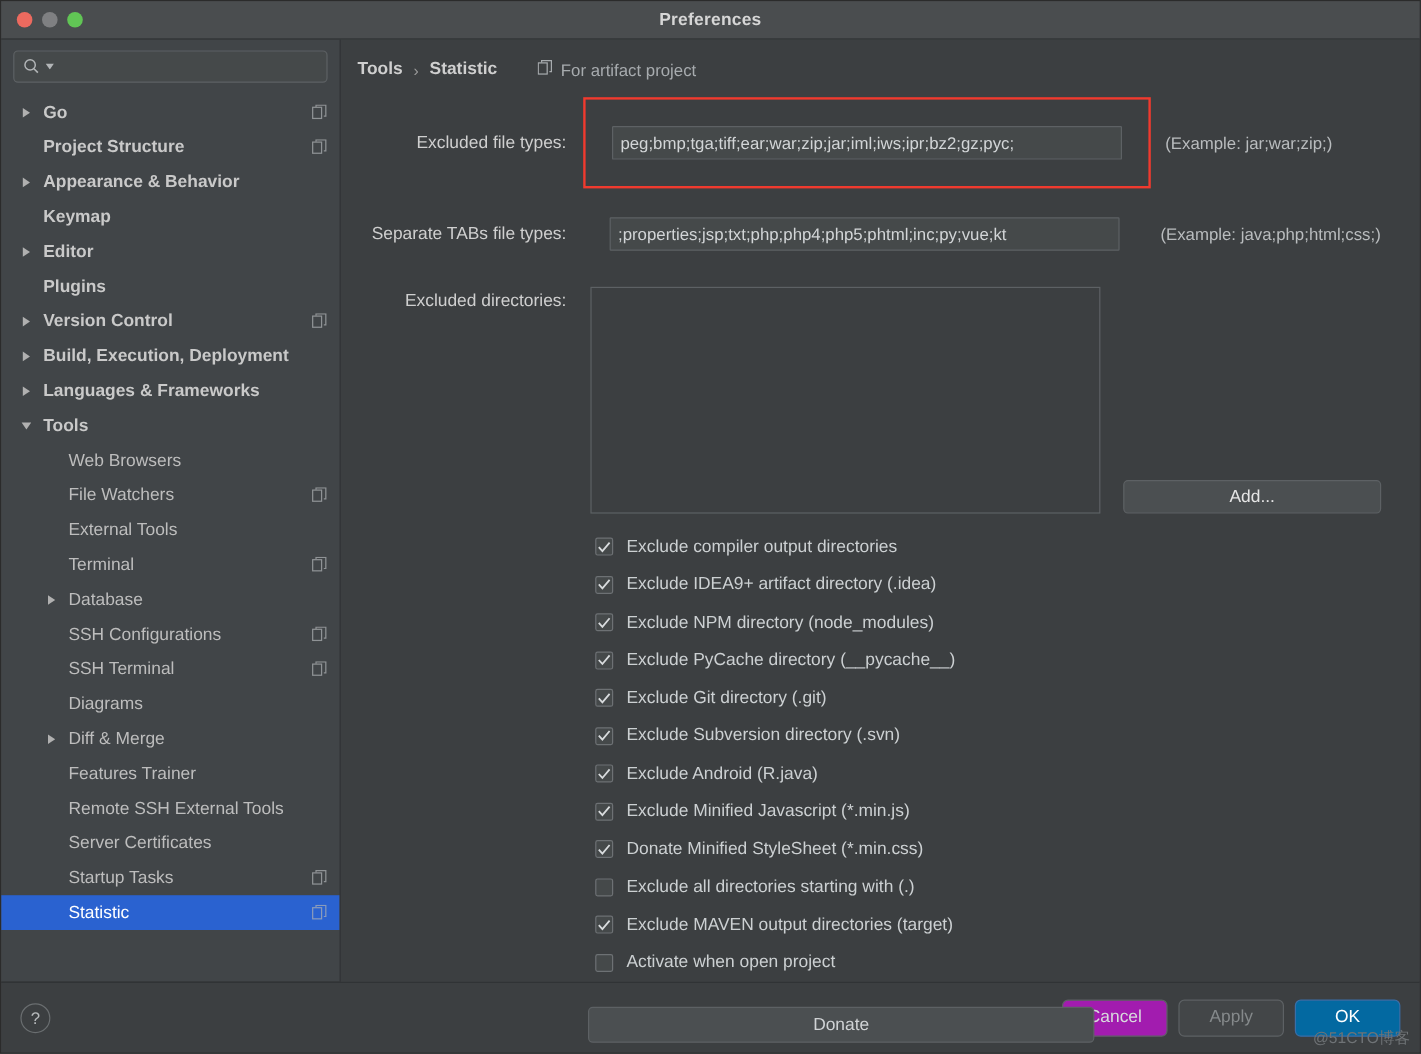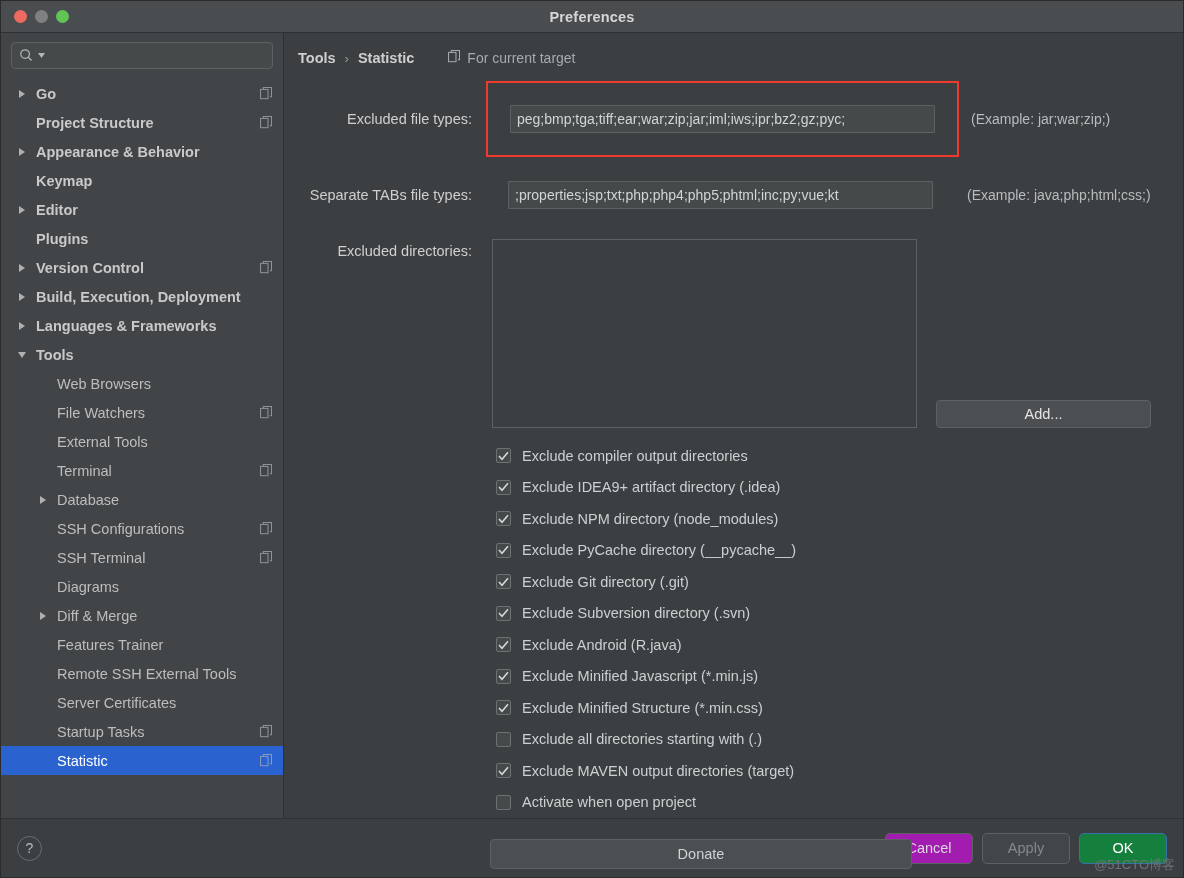--- a/index.html
+++ b/index.html
@@ -177,21 +177,21 @@
     font-family: "Liberation Sans", sans-serif;
   }
   #footer-right { margin-left: auto; display: flex; gap: 9px; align-items: center; }
   .fbtn {
     height: 31px; min-width: 88px; padding: 0 16px;
     border-radius: 5px; font-size: 14.5px; cursor: pointer;
     font-family: "Liberation Sans", sans-serif;
     border: 1px solid #5d6164; background: #a21caf; color: #d8dbdd;
   }
   .fbtn.disabled { color: #85898b; background: #434648; cursor: default; }
-  .fbtn.primary { background: #15803d; border-color: #3a6ea8; color: #ffffff; }
+  .fbtn.primary { background: #0369a1; border-color: #3a6ea8; color: #ffffff; }
   #watermark {
     position: absolute; right: 8px; bottom: 3px;
     color: #6f7376; font-size: 13px;
     font-family: "Liberation Sans", sans-serif;
     pointer-events: none;
   }
 </style>
 </head>
 <body>
 
@@ -403,21 +403,21 @@
         <span>Tools</span>
         <span class="crumb-sep">›</span>
         <span>Statistic</span>
         <span id="for-project">
           <span>
             <svg width="13" height="13" viewBox="0 0 14 14">
               <rect x="0.6" y="2.6" width="8" height="10" fill="none" stroke="#a7abae" stroke-width="1.1"></rect>
               <path d="M3.6 2.3 V0.6 H12.4 V10.5 H10.6" fill="none" stroke="#a7abae" stroke-width="1.1"></path>
             </svg>
           </span>
-          <span>For current target</span>
+          <span>For artifact project</span>
         </span>
       </div>
 
       <div class="row">
         <div class="row-label">Excluded file types:</div>
         <div class="fieldwrap highlight">
           <input class="tfield" value="peg;bmp;tga;tiff;ear;war;zip;jar;iml;iws;ipr;bz2;gz;pyc;" style="">
         </div>
         <div class="example">(Example: jar;war;zip;)</div>
       </div>
@@ -502,21 +502,21 @@
               </svg>
             </span>
             <span>Exclude Minified Javascript (*.min.js)</span>
           </div>
           <div class="cbrow">
             <span class="cbox">
               <svg width="11" height="10" viewBox="0 0 11 10">
                 <polyline points="1,5 4,8.3 10,1.2" fill="none" stroke="#d8dbdd" stroke-width="1.5"></polyline>
               </svg>
             </span>
-            <span>Exclude Minified Structure (*.min.css)</span>
+            <span>Donate Minified StyleSheet (*.min.css)</span>
           </div>
           <div class="cbrow">
             <span class="cbox"></span>
             <span>Exclude all directories starting with (.)</span>
           </div>
           <div class="cbrow">
             <span class="cbox">
               <svg width="11" height="10" viewBox="0 0 11 10">
                 <polyline points="1,5 4,8.3 10,1.2" fill="none" stroke="#d8dbdd" stroke-width="1.5"></polyline>
               </svg>

